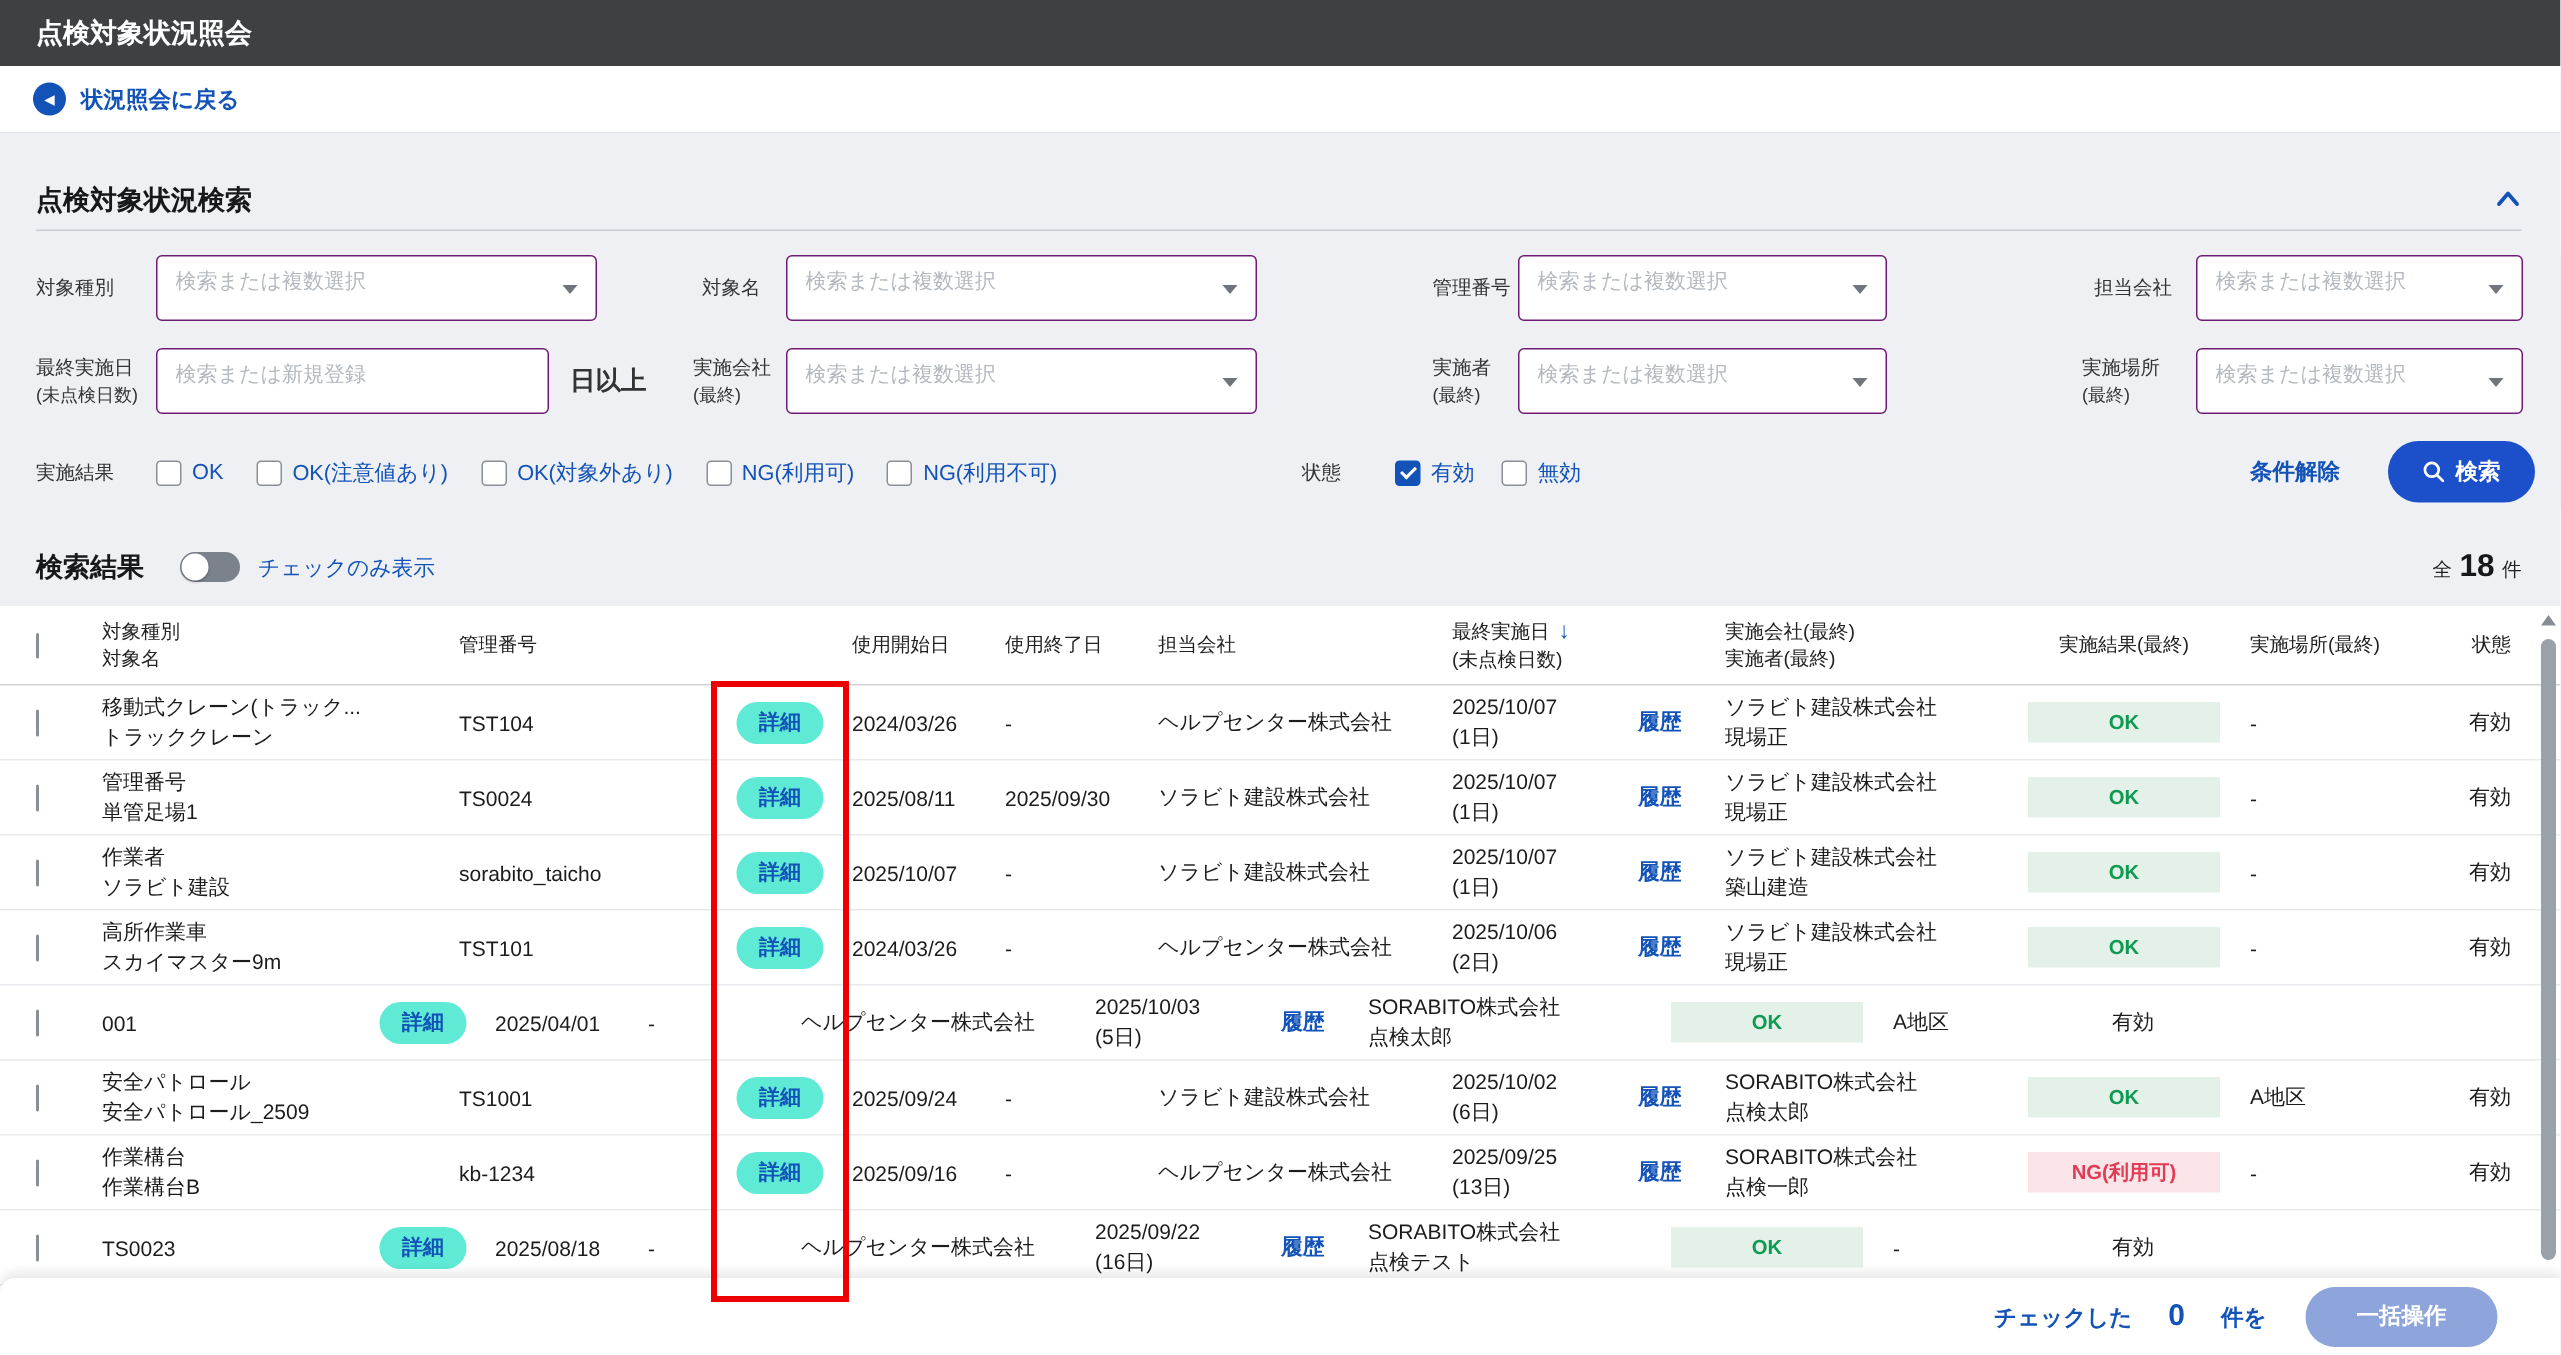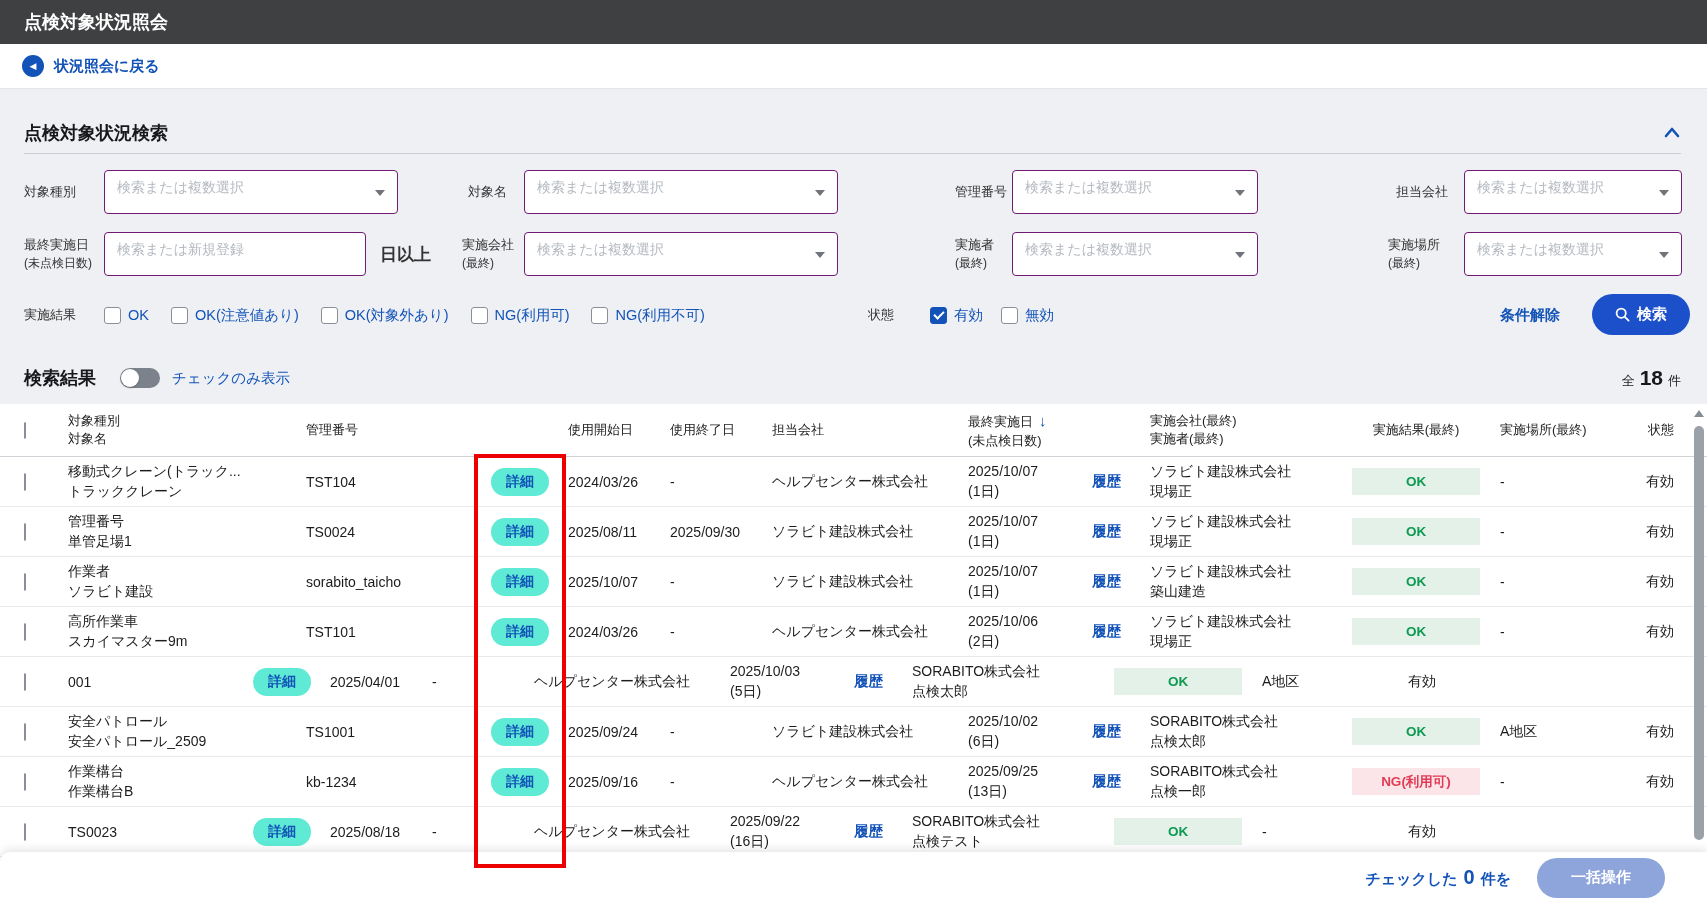--- a/index.html
+++ b/index.html
@@ -88,21 +88,21 @@
   .history-link { color:#1353b8; font-weight:bold; font-size:14.5px; cursor:pointer; }
   .badge { width:128px; height:27px; display:flex; align-items:center; justify-content:center;
     font-weight:bold; font-size:13.5px; }
   .badge[data-type="ok"] { background:#e3f1e9; color:#0f9a52; }
   .badge[data-type="ng"] { background:#fbe5e9; color:#e23b55; }
 
   
   .footer { position:absolute; left:0; right:0; top:852px; height:51px; background:#fff;
     box-shadow:0 -3px 8px rgba(0,0,0,.10); border-top-left-radius:10px;
     display:flex; align-items:center; justify-content:flex-end; gap:26px; padding-right:42px; z-index:30; }
-  .footer-text { display:flex; align-items:baseline; gap:6px; color:#1353b8; font-weight:bold; }
+  .footer-text { display:flex; align-items:baseline; gap:24px; color:#1353b8; font-weight:bold; }
   .footer-text .f-pre, .footer-text .f-suf { font-size:15px; }
   .footer-text .f-num { font-size:20px; }
   .bulk-btn { width:128px; height:40px; border:none; border-radius:20px; background:#8da5da; color:#fff;
     font-weight:bold; font-size:15px; cursor:pointer; font-family:inherit; }
 
   
   .red-box { position:absolute; left:474px; top:454px; width:92px; height:414px;
     border:4px solid #ec0000; z-index:40; pointer-events:none; }
   .scrollbar { position:absolute; right:3px; top:410px; bottom:55px; width:10px; z-index:35; }
   .scroll-up { position:absolute; top:0; left:0; width:0; height:0;

